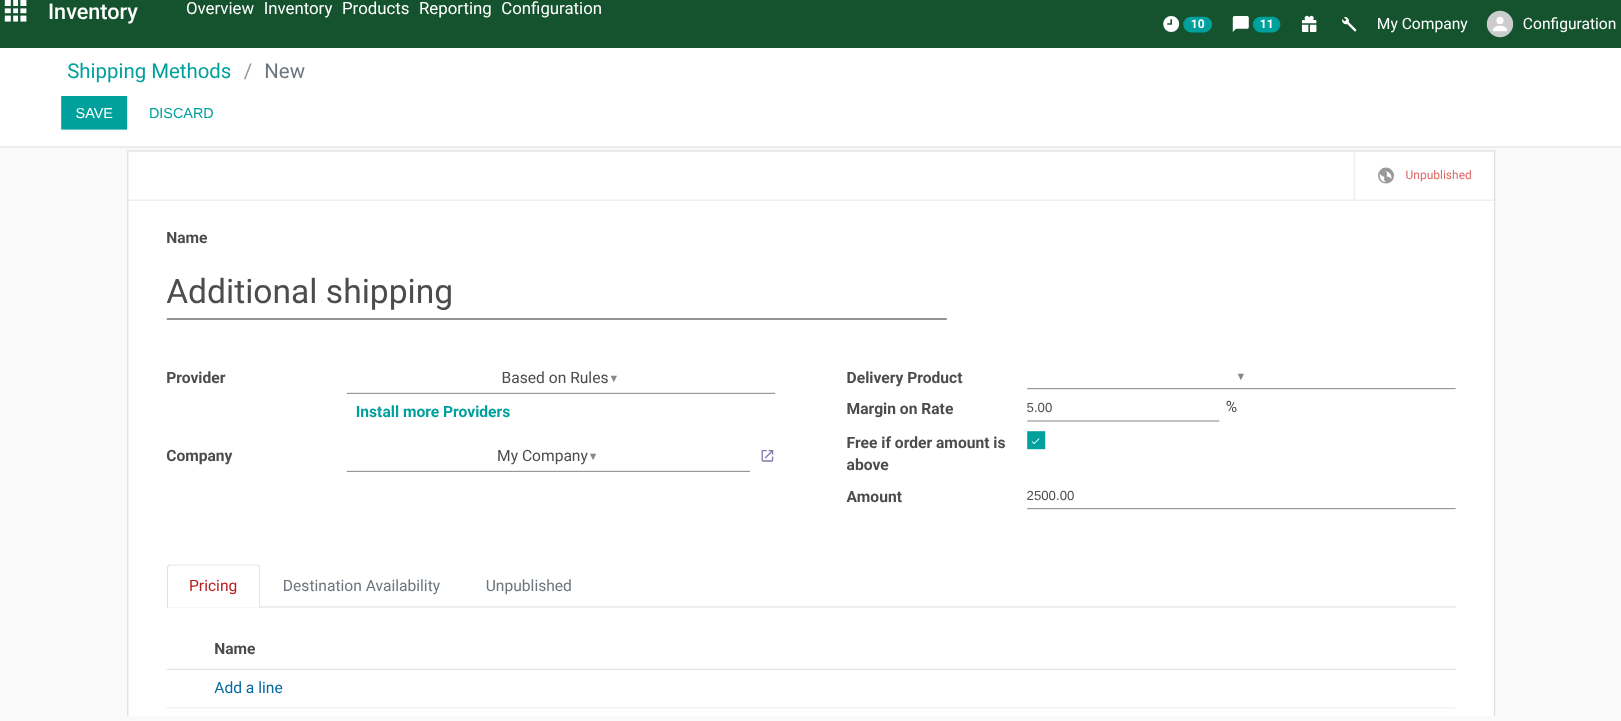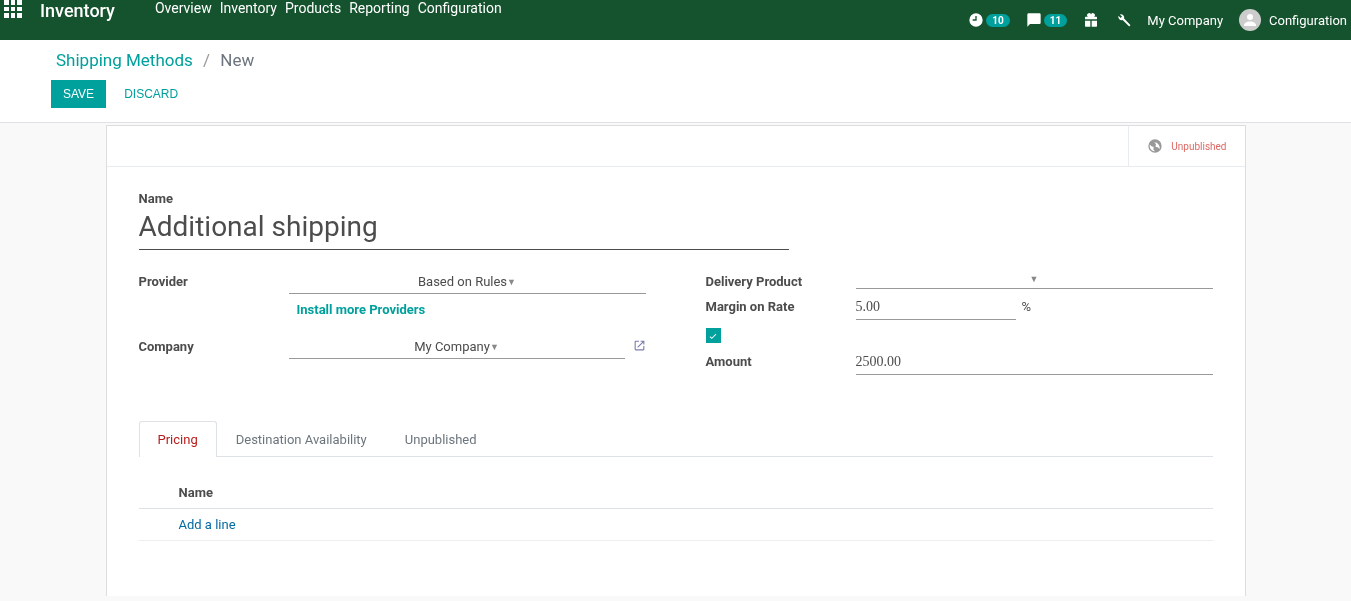--- a/index.html
+++ b/index.html
@@ -32,30 +32,30 @@
     .form-sheet-bg { padding: 0 15px; display: flex; justify-content: center; }
     .form-sheet { background: white; border: 1px solid #dddddd; width: 100%; max-width: 1140px; margin-top: 2px; min-height: 600px; }
     
     .status-bar { display: flex; justify-content: flex-end; border-bottom: 1px solid #e9ecef; }
     .status-item { display: flex; align-items: center; gap: 8px; padding: 12px 18px; border-left: 1px solid #e9ecef; cursor: pointer; }
     .status-item svg { fill: #999; width: 16px; height: 16px; }
     .status-item span { color: #dc6965; font-size: 10px; }
     
     .sheet-body { padding: 24px 32px; }
     .title-label { font-weight: bold; font-size: 13px; display: block; margin-bottom: 0; }
-    .title-input { border: none; border-bottom: 1px solid #4c4c4c; font-size: 28px; color: #4c4c4c; padding: 4px 0 6px; width: 650px; margin-bottom: 8px; outline: none; font-family: inherit; }
-    
-    .form-row { display: flex; gap: 60px; margin-top: 12px; }
+    .title-input { border: none; border-bottom: 1px solid #4c4c4c; font-size: 28px; color: #4c4c4c; padding: 4px 0 6px; width: 650px; margin-bottom: 8px; outline: none; font-family: inherit; margin-top: 16px; }
+    
+    .form-row { display: flex; gap: 60px; margin-top: 30px; }
     .form-col { flex: 1; }
     .fgroup { display: flex; align-items: flex-start; margin-bottom: 6px; }
     .flabel { width: 150px; font-weight: bold; font-size: 13px; padding-top: 4px; flex-shrink: 0; }
     .fval { flex: 1; }
     .sel-input { border: none; border-bottom: 1px solid #999; padding: 4px 0; width: 100%; font-size: 13px; background: white; display: flex; justify-content: center; align-items: center; cursor: pointer; color: #4c4c4c; }
     .sel-caret { font-size: 9px; color: #888; }
-    .text-input { border: none; border-bottom: 1px solid #999; padding: 4px 0; width: 100%; font-size: 14px; outline: none; font-family: Liberation Serif, serif; color: #4c4c4c; }
+    .text-input { border: none; border-bottom: 1px solid #999; padding: 4px 0; width: 100%; font-size: 11px; outline: none; font-family: Liberation Sans, sans-serif; color: #4c4c4c; }
     .link-action { color: #00a09d; font-size: 13px; font-weight: bold; display: inline-block; margin: 8px 0 12px 8px; cursor: pointer; }
     .ext-link { margin-left: 8px; cursor: pointer; color: #7c7bad; }
     .percent-group { display: flex; align-items: baseline; gap: 6px; }
     .percent-group input { width: 160px; }
     .checkbox-wrap { padding-top: 2px; }
     .chk { width: 15px; height: 15px; background: #00a09d; display: inline-flex; align-items: center; justify-content: center; cursor: pointer; }
     .chk svg { fill: white; width: 10px; height: 10px; }
     .multiline-label { line-height: 1.4; }
     
     .tabs { border-bottom: 1px solid #dee2e6; margin-top: 40px; display: flex; }
@@ -194,20 +194,21 @@
             </div>
           </div>
           <div class="fgroup">
             <div class="flabel">Margin on Rate</div>
             <div class="fval percent-group">
               <input class="text-input" value="5.00" style="">
               <span>%</span>
             </div>
           </div>
           <div class="fgroup">
+            <div class="flabel multiline-label">Free if order amount is above</div>
             <div class="fval checkbox-wrap">
               <div class="chk">
                 <svg viewBox="0 0 24 24">
                       <path d="M9 16.2l-3.5-3.5L4 14.1l5 5 11-11-1.4-1.4z"></path>
                     </svg>
               </div>
             </div>
           </div>
           <div class="fgroup">
             <div class="flabel">Amount</div>

